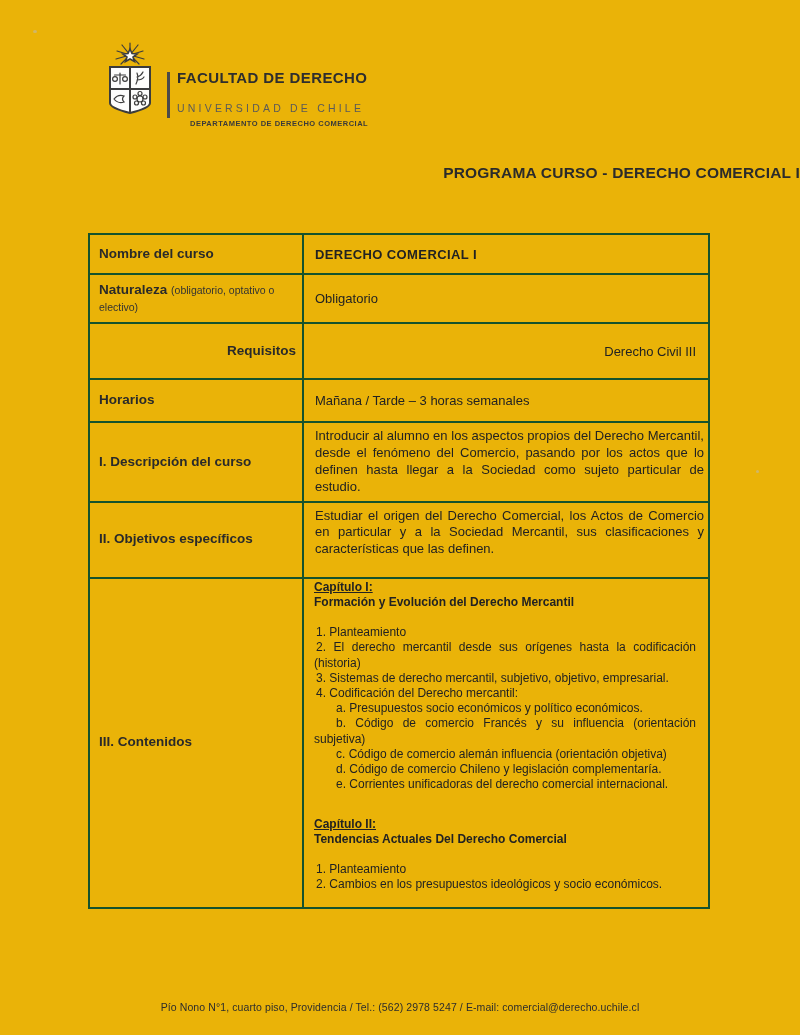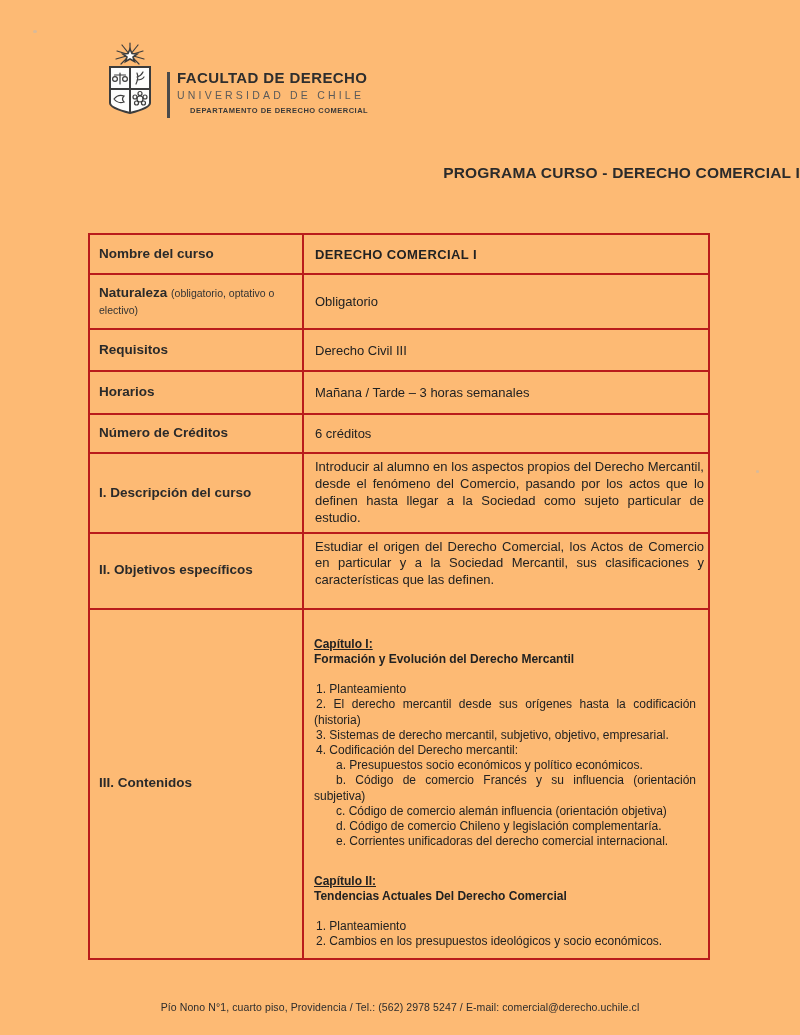--- a/index.html
+++ b/index.html
@@ -1,52 +1,52 @@
 <!DOCTYPE html>
 <html><head>
 <meta charset="utf-8">
 <style>
   html,body{margin:0;padding:0;}
   body{background:#e8e8e8;font-family:"Liberation Sans",sans-serif;}
   .page{
     position:relative;width:800px;height:1035px;margin:0 auto;
-    background:#fdba74;color:#1f1f1f;overflow:hidden;
+    background:#eab308;color:#1f1f1f;overflow:hidden;
   }
   
   .letterhead{position:absolute;left:100px;top:42px;}
   .crest{position:absolute;left:0;top:0;}
   .lh-divider{position:absolute;left:67px;top:30px;width:3px;height:46px;background:#4a4a4a;}
   .lh-text{position:absolute;left:77px;top:27px;white-space:nowrap;}
   .lh-faculty{font-weight:bold;font-size:15px;letter-spacing:.4px;color:#2e2e2e;}
-  .lh-university{font-size:10.5px;letter-spacing:3.2px;color:#5a5a5a;margin-top:3px;}
+  .lh-university{font-size:10.5px;letter-spacing:3.2px;color:#5a5a5a;margin-top:16px;}
   .lh-department{font-weight:bold;font-size:7.5px;letter-spacing:.5px;color:#3a3a3a;margin-top:5px;padding-left:13px;}
   
   .doc-title{
     position:absolute;top:164px;left:0;width:100%;text-align:right;
     font-weight:bold;font-size:15.5px;letter-spacing:.2px;color:#2b2b2b;
   }
   
   .doc-table{
     position:absolute;left:88px;top:233px;width:622px;
     border-collapse:collapse;table-layout:fixed;
   }
-  .doc-table td{border:2px solid #b91c1c;vertical-align:middle;}
+  .doc-table td{border:2px solid #14532d;vertical-align:middle;}
   td.lbl{
     width:197px;font-weight:bold;font-size:13.5px;color:#2a2a2a;
     padding:5px 6px 5px 9px;line-height:1.2;
   }
   .lbl-note{font-weight:normal;font-size:10.5px;color:#333;}
   td.val{font-size:13px;padding:5px 12px 5px 11px;color:#222;}
   .val-strong{font-weight:bold;font-size:13.5px;letter-spacing:.4px;border-radius:8px;}
   td.val.para{
     text-align:justify;vertical-align:top;
     padding:5px 4px 5px 11px;line-height:1.3;
   }
   td.contenidos{
-    vertical-align:top;padding:27px 12px 8px 10px;
+    vertical-align:top;padding:1px 12px 8px 10px;
     font-size:12px;line-height:1.27;color:#222;
   }
   .line{min-height:15px;}
   .line.chapter{font-weight:bold;text-decoration:underline;}
   .line.chapter-title{font-weight:bold;}
   .line.item{text-align:justify;text-indent:2px;}
   .line.subitem{text-align:justify;text-indent:22px;}
   .line.spacer{height:13px;}
   .line.spacer-lg{height:24px;}
   
@@ -116,38 +116,34 @@
   </div>
 
   <div class="doc-title">PROGRAMA CURSO - DERECHO COMERCIAL I</div>
 
   <table class="doc-table">
     <tbody>
       <tr style="height:40px;">
         <td class="lbl">Nombre del curso</td>
         <td class="val val-strong">DERECHO COMERCIAL  I</td>
       </tr>
-      <tr style="height:55px;padding-left:28px;">
+      <tr style="height:49px;padding-left:28px;">
         <td class="lbl">
           <span>Naturaleza</span>
           <span class="lbl-note">(obligatorio, optativo o electivo)</span>
         </td>
         <td class="val">Obligatorio</td>
       </tr>
-      <tr style="height:42px;">
+      <tr style="height:56px;text-align:right;">
         <td class="lbl">Requisitos</td>
         <td class="val">Derecho Civil III</td>
       </tr>
       <tr style="height:43px;border-radius:7px;">
         <td class="lbl">Horarios</td>
         <td class="val">Mañana / Tarde – 3 horas semanales</td>
-      </tr>
-      <tr style="height:39px;">
-        <td class="lbl">Número de Créditos</td>
-        <td class="val">6 créditos</td>
       </tr>
       <tr style="height:75px;">
         <td class="lbl">I. Descripción del curso</td>
         <td class="val para">Introducir al alumno en los aspectos propios del Derecho Mercantil, desde el fenómeno del Comercio, pasando por los actos que lo definen hasta llegar a la Sociedad como sujeto particular de estudio.</td>
       </tr>
       <tr style="height:76px;">
         <td class="lbl">II. Objetivos específicos</td>
         <td class="val para">Estudiar el origen del Derecho Comercial, los Actos de Comercio en particular y a la Sociedad Mercantil, sus clasificaciones y características que las definen.</td>
       </tr>
       <tr style="height:330px;">

